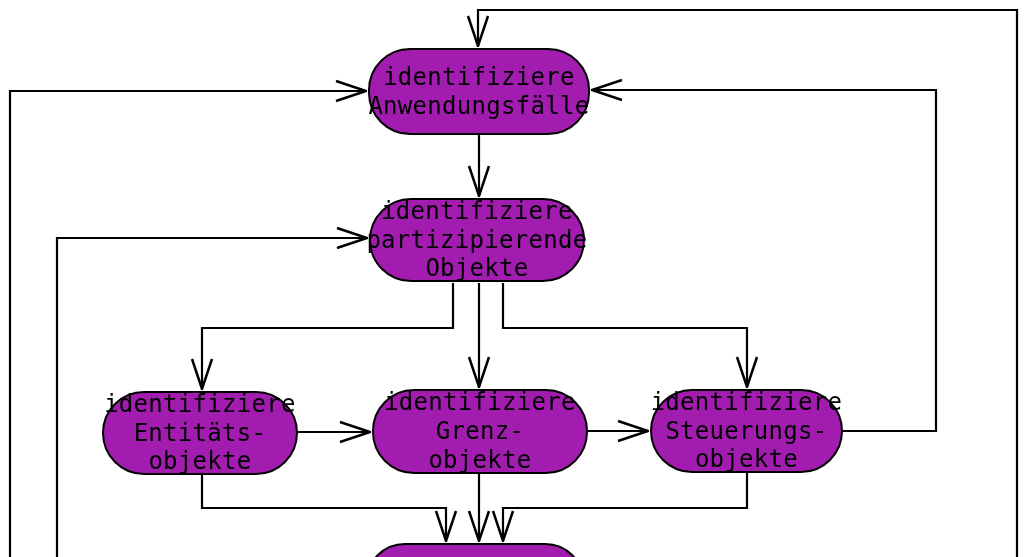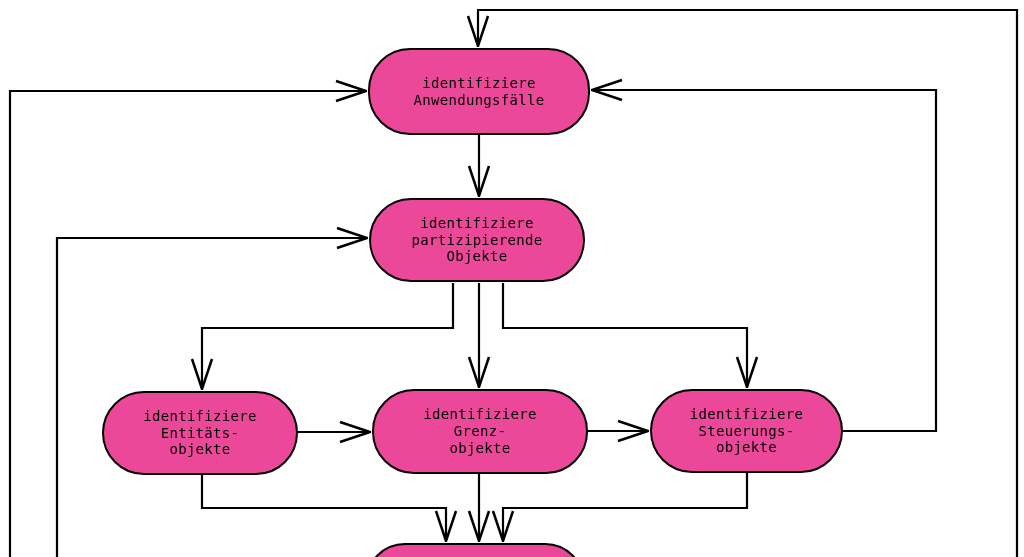--- a/index.html
+++ b/index.html
@@ -20,26 +20,26 @@
     left: 0;
     top: 0;
     width: 1024px;
     height: 557px;
   }
   .node {
     position: absolute;
     box-sizing: border-box;
     border: 2.5px solid #000000;
     border-radius: 42px;
-    background: #ec4899;
+    background: #a21caf;
     display: flex;
     align-items: center;
     justify-content: center;
     text-align: center;
-    font-size: 14px;
+    font-size: 24px;
     line-height: 1.2;
     color: #000000;
     white-space: pre-line;
     letter-spacing: 0.3px;
   }
   .node-1 { left: 368px; top:  48px; width: 222px; height: 87px; }
   .node-2 { left: 369px; top: 198px; width: 216px; height: 84px; }
   .node-3 { left: 102px; top: 391px; width: 196px; height: 84px; }
   .node-4 { left: 372px; top: 389px; width: 216px; height: 85px; }
   .node-5 { left: 650px; top: 389px; width: 193px; height: 84px; }

